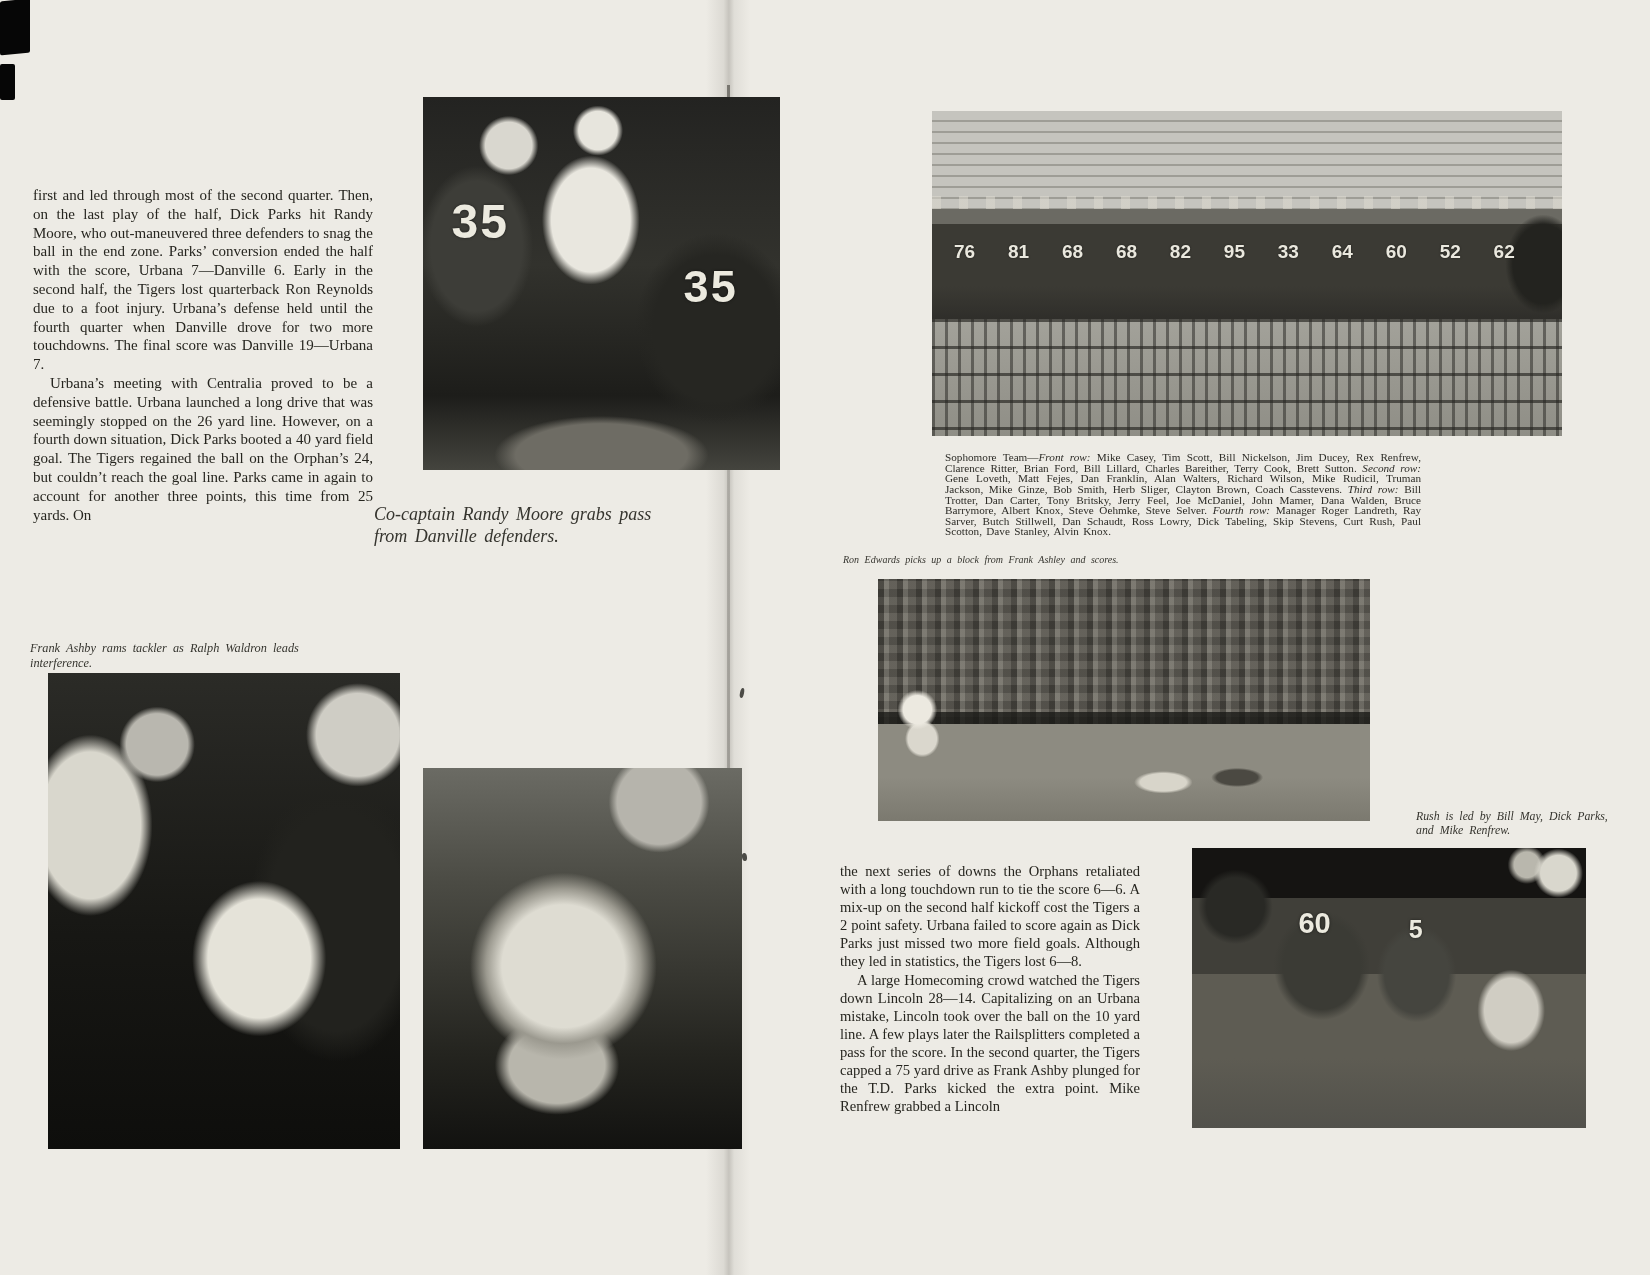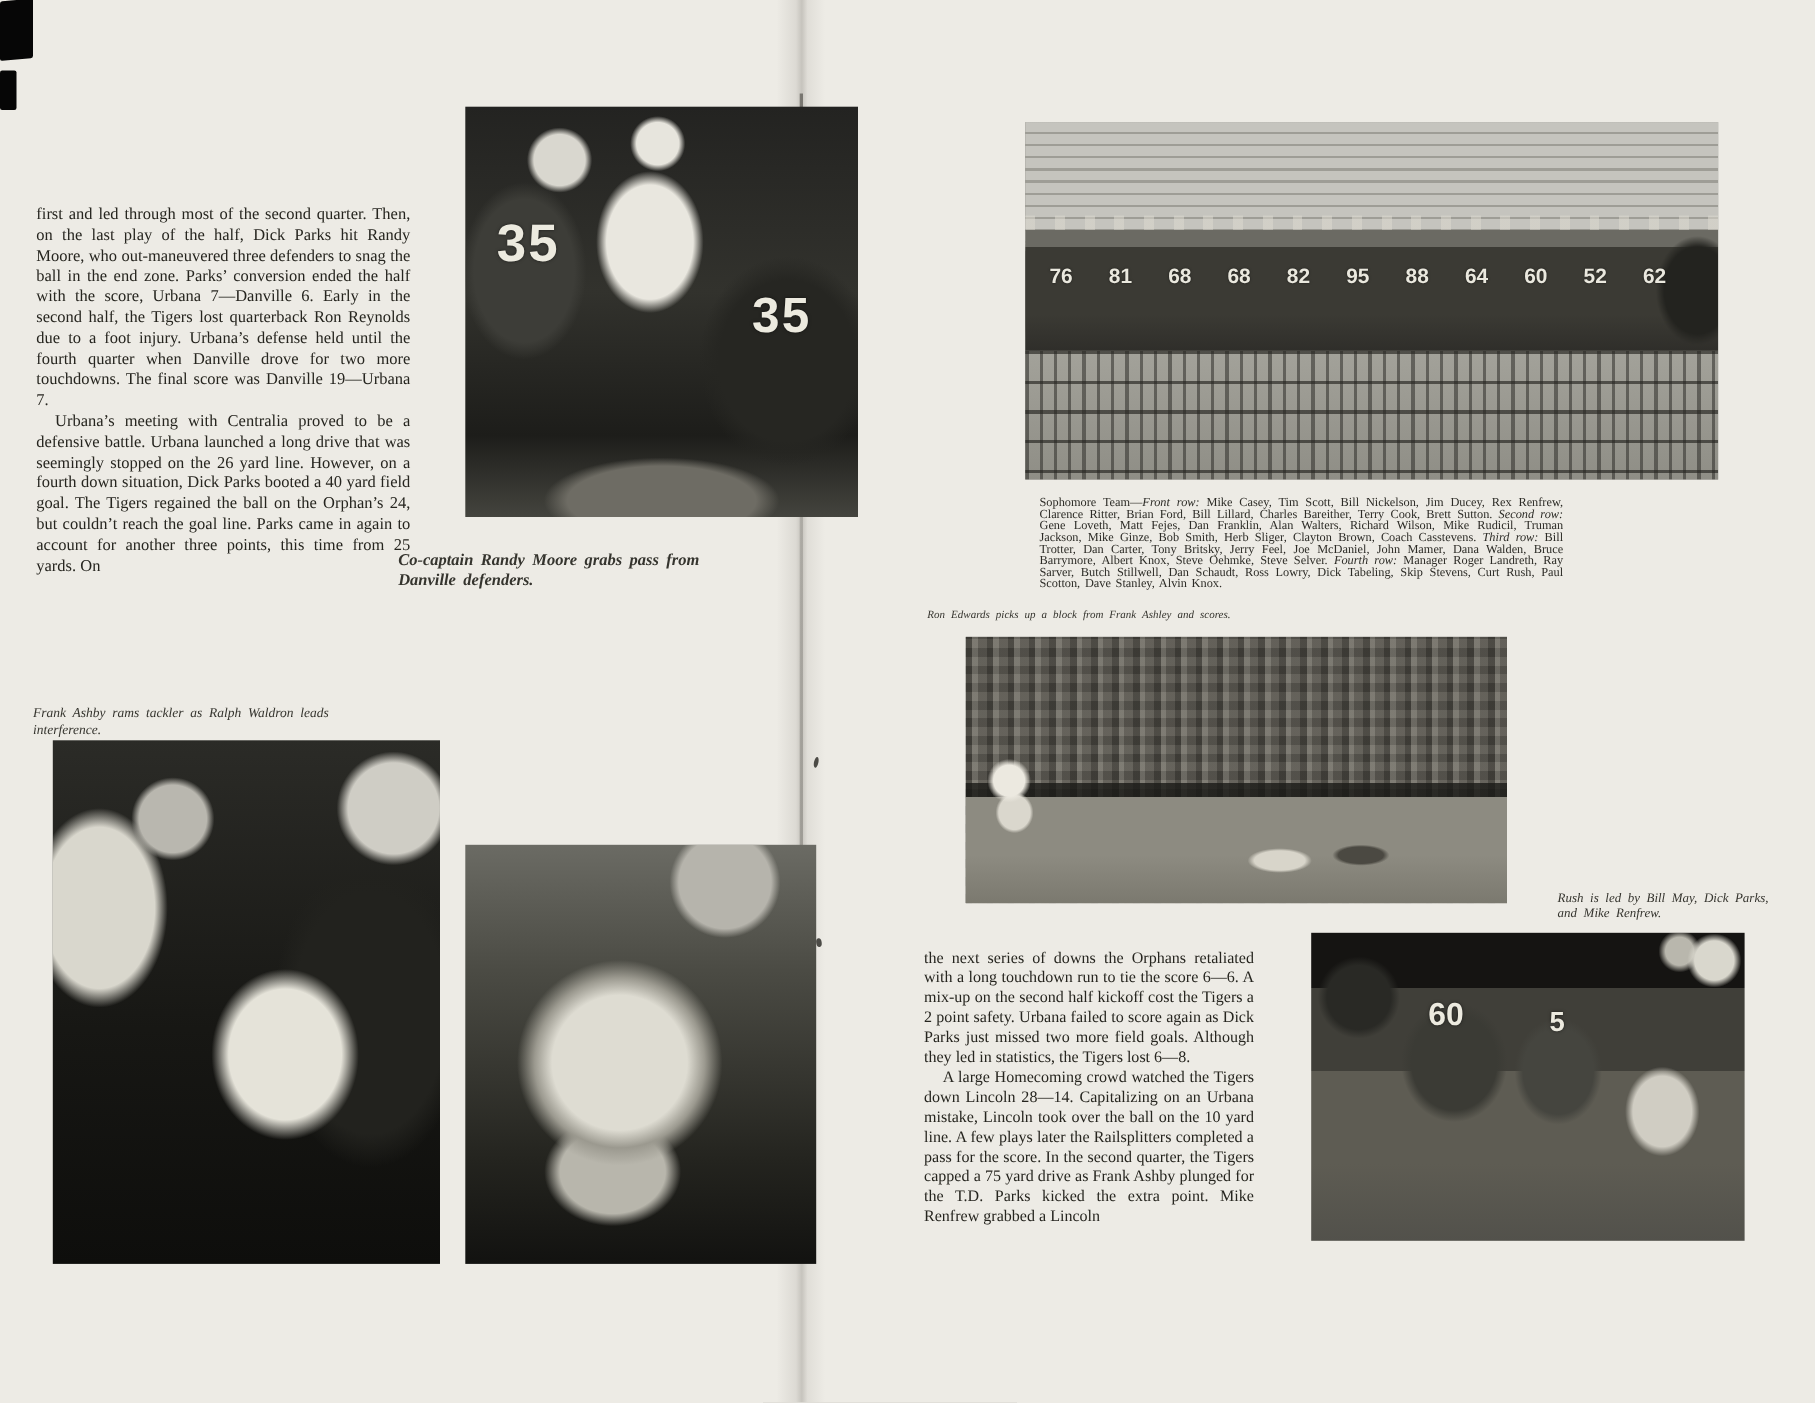--- a/index.html
+++ b/index.html
@@ -28,21 +28,21 @@
   .body-col{position:absolute;color:#26251f;text-align:justify;margin-top:24px;}
   .body-col p{margin:0;}
   .body-col p.indent{text-indent:17px;}
   #left-col{left:33px;top:162px;width:340px;font-size:15px;line-height:18.8px;}
   #right-col{left:840px;top:838px;width:300px;font-size:14.6px;line-height:18.1px;}
   #headline{
     position:absolute;left:40px;top:546px;width:640px;text-align:center;
     font-size:30px;color:#1d1c18;letter-spacing:.5px;word-spacing:3px;font-weight:500;
   }
   .cap{position:absolute;font-style:italic;color:#35342e;line-height:1.2;word-spacing:3px;}
-  #cap-randy{left:362px;top:486px;width:310px;font-size:15px;font-weight:bold;}
+  #cap-randy{left:374px;top:486px;width:310px;font-size:18px;}
   #cap-ashby{left:30px;top:629px;width:295px;font-size:12.3px;}
   #cap-fourhole{left:388px;top:712px;width:300px;font-size:12.3px;}
   #cap-ron{left:843px;top:544px;width:460px;font-size:10px;}
   #cap-rush{left:1416px;top:797px;width:195px;font-size:11.8px;}
   #cap-sophomore{
     left:945px;top:441px;width:476px;font-size:11.2px;line-height:10.6px;
     font-style:normal;text-align:justify;color:#2c2b26;word-spacing:1.5px;
   }
   #cap-sophomore i{font-style:italic;}
   
@@ -169,21 +169,21 @@
     <div id="team-heads"></div>
     <div id="team-players"></div>
     <div id="team-fence"></div>
     <div id="jersey-row">
       <span>76</span>
       <span>81</span>
       <span>68</span>
       <span>68</span>
       <span>82</span>
       <span>95</span>
-      <span>88</span>
+      <span>33</span>
       <span>64</span>
       <span>60</span>
       <span>52</span>
       <span>62</span>
     </div>
   </figure>
 
   <p class="cap" id="cap-sophomore">
     <span>Sophomore Team—</span><i>Front row:</i> <span>Mike Casey, Tim Scott, Bill Nickelson, Jim Ducey, Rex Renfrew, Clarence Ritter, Brian Ford, Bill Lillard, Charles Bareither, Terry Cook, Brett Sutton.</span> <i>Second row:</i> <span>Gene Loveth, Matt Fejes, Dan Franklin, Alan Walters, Richard Wilson, Mike Rudicil, Truman Jackson, Mike Ginze, Bob Smith, Herb Sliger, Clayton Brown, Coach Casstevens.</span> <i>Third row:</i> <span>Bill Trotter, Dan Carter, Tony Britsky, Jerry Feel, Joe McDaniel, John Mamer, Dana Walden, Bruce Barrymore, Albert Knox, Steve Oehmke, Steve Selver.</span> <i>Fourth row:</i> <span>Manager Roger Landreth, Ray Sarver, Butch Stillwell, Dan Schaudt, Ross Lowry, Dick Tabeling, Skip Stevens, Curt Rush, Paul Scotton, Dave Stanley, Alvin Knox.</span>
   </p>

